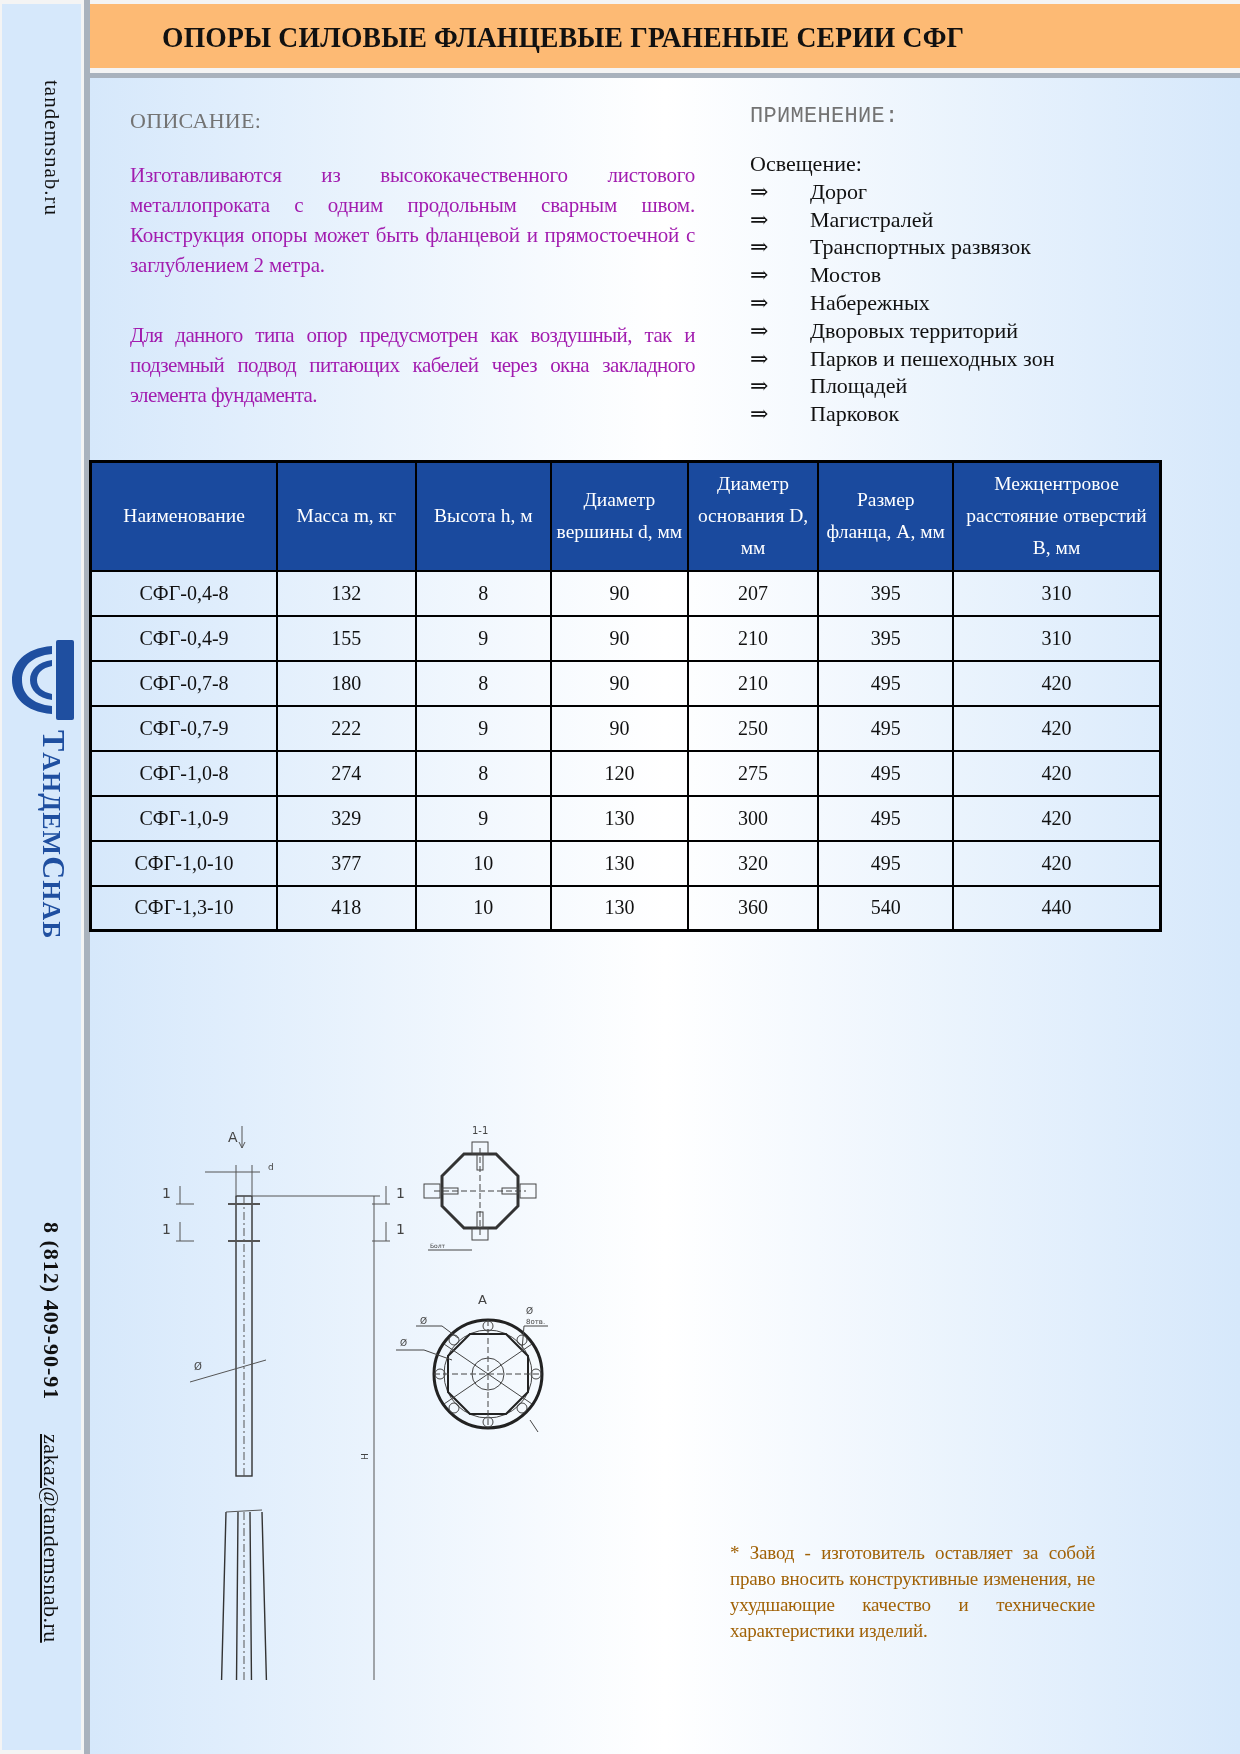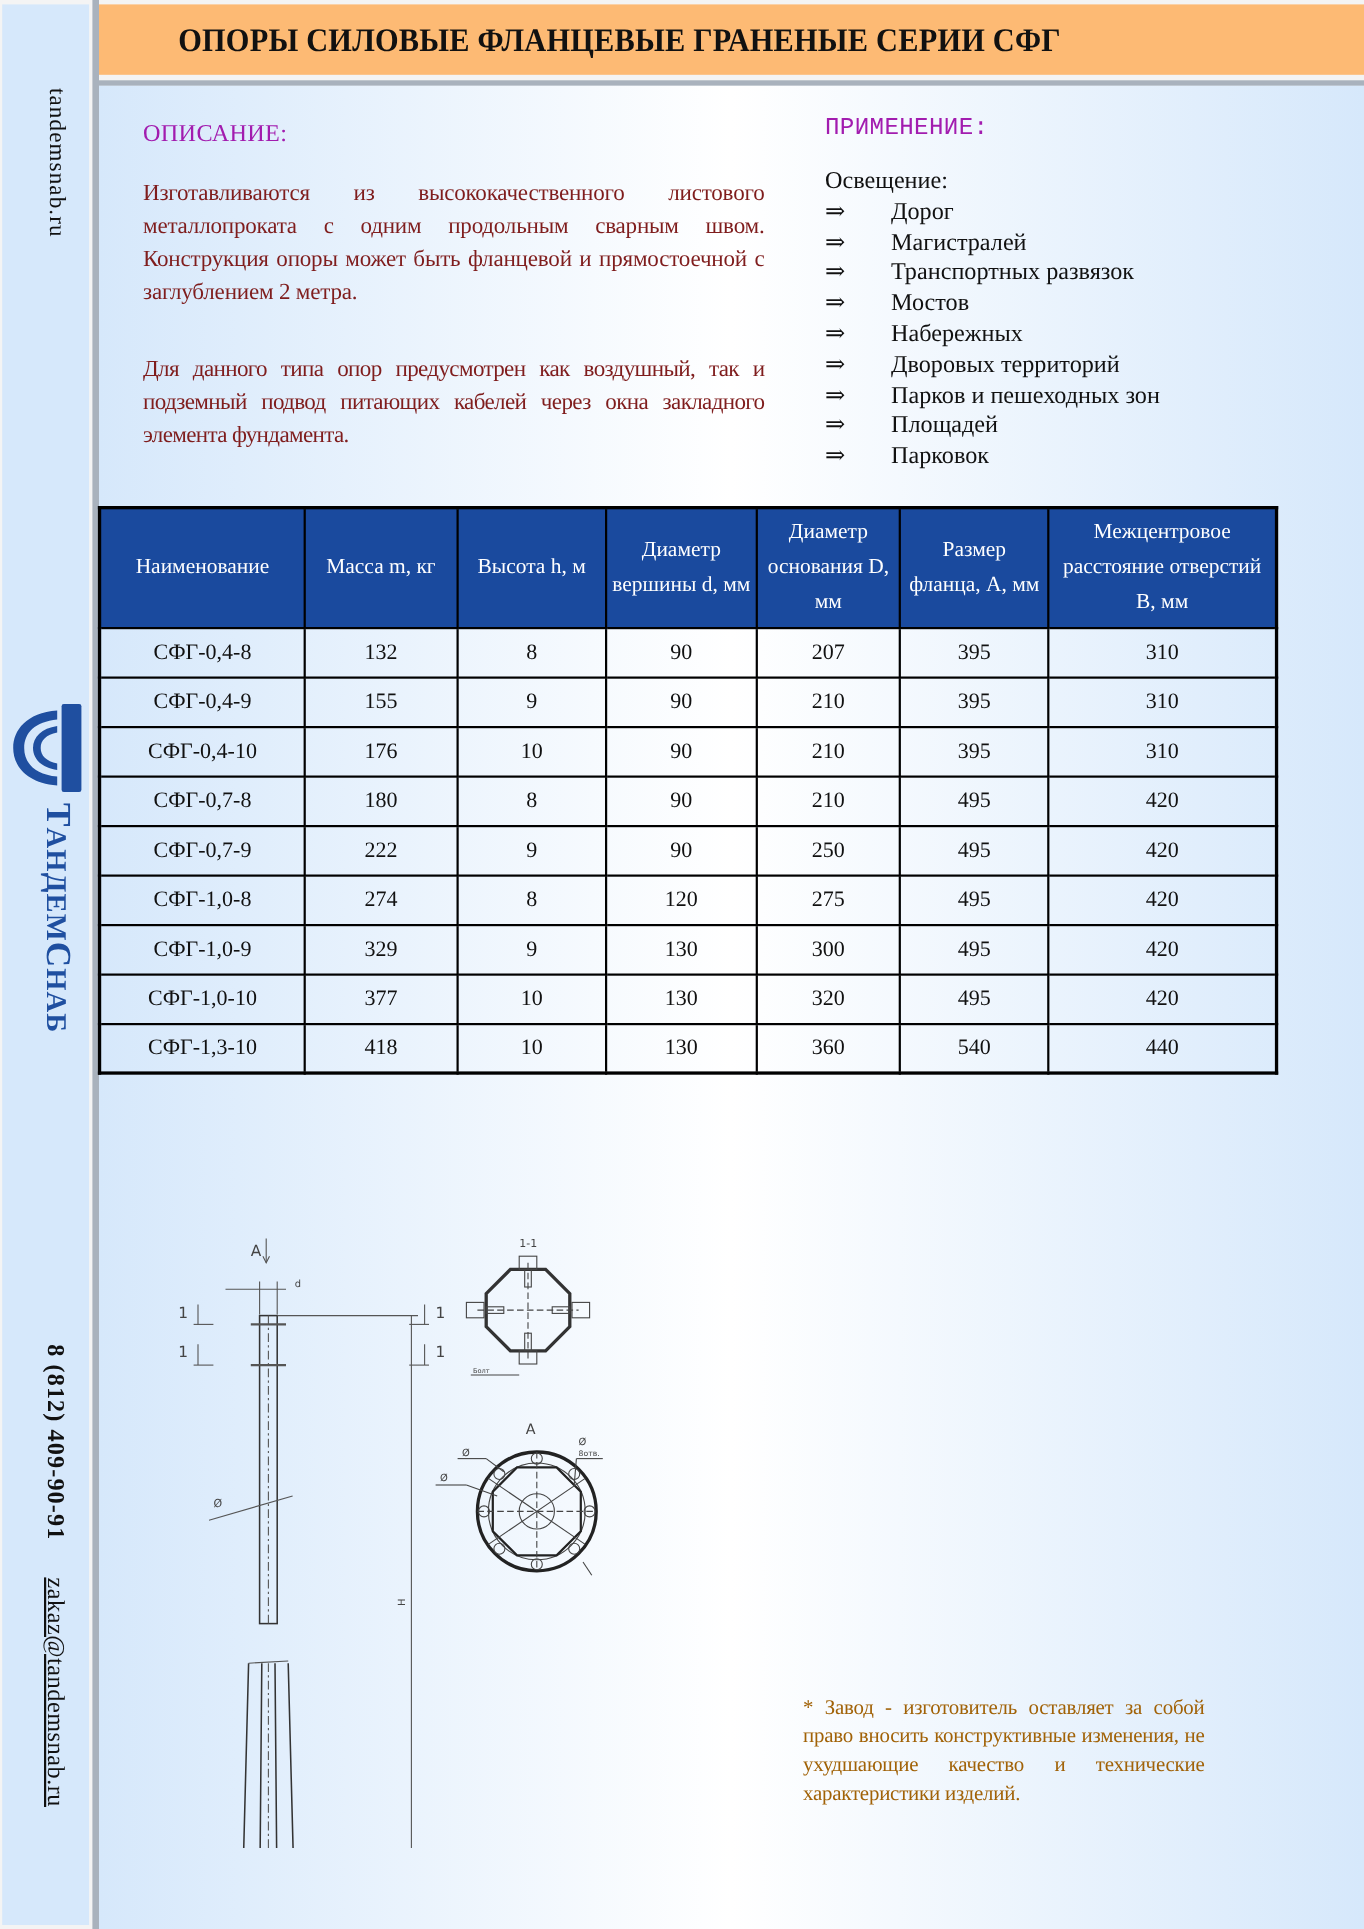--- a/index.html
+++ b/index.html
@@ -40,27 +40,27 @@
     .header-rule {
       position: absolute; left: 90px; top: 73px; width: 1150px; height: 5px; background: #a9b2bd;
     }
 
     
     .main {
       position: absolute; left: 90px; top: 78px; width: 1150px; height: 1676px;
       background: linear-gradient(90deg, #d6e8fb 0%, #ffffff 50%, #d6e8fb 100%);
     }
 
-    .section-heading { position: absolute; font-size: 22px; color: #a21caf; letter-spacing: 0.3px; }
+    .section-heading { position: absolute; font-size: 22px; color: #737373; letter-spacing: 0.3px; }
     .desc-heading { left: 130px; top: 108px; }
     .app-heading { left: 750px; top: 104px; font-family: Liberation Mono, monospace; }
 
     .desc-para {
       position: absolute; left: 130px; width: 565px; font-size: 21px; line-height: 30px;
-      text-align: justify; color: #7f1d1d;
+      text-align: justify; color: #a21caf;
     }
     .desc-p1 { top: 160px; letter-spacing: -0.2px; }
     .desc-p2 { top: 320px; letter-spacing: -0.6px; }
 
     .app-list { position: absolute; left: 750px; top: 150px; font-size: 22px; line-height: 27.8px; }
     .app-intro { display: block; }
     .app-item { display: flex; }
     .app-arrow { width: 60px; display: inline-block; }
 
     
@@ -187,29 +187,20 @@
         <td>8</td>
         <td>90</td>
         <td>207</td>
         <td>395</td>
         <td>310</td>
       </tr>
       <tr>
         <td>СФГ-0,4-9</td>
         <td>155</td>
         <td>9</td>
-        <td>90</td>
-        <td>210</td>
-        <td>395</td>
-        <td>310</td>
-      </tr>
-      <tr>
-        <td>СФГ-0,4-10</td>
-        <td>176</td>
-        <td>10</td>
         <td>90</td>
         <td>210</td>
         <td>395</td>
         <td>310</td>
       </tr>
       <tr>
         <td>СФГ-0,7-8</td>
         <td>180</td>
         <td>8</td>
         <td>90</td>

